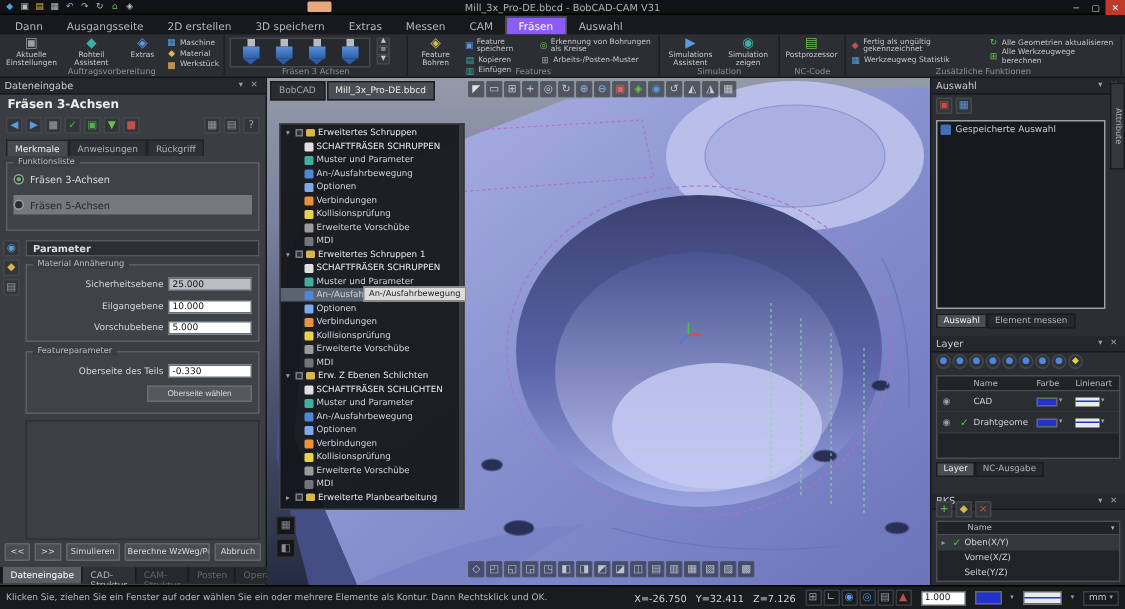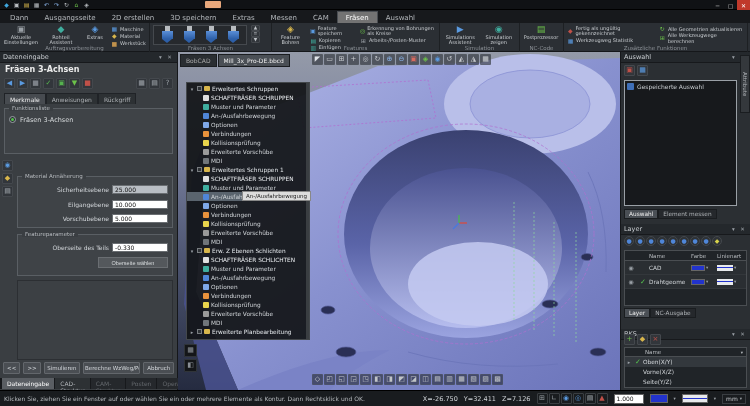--- a/index.html
+++ b/index.html
@@ -13,21 +13,21 @@
   #qat{position:absolute;left:2px;top:0;height:10px;display:flex;gap:1px;align-items:center;}
   #qat .icon{width:9px;height:8px;font-size:6px;background:transparent;border:none;}
   #notif{position:absolute;left:205px;top:1px;width:16px;height:7px;background:#e8a87c;border-radius:1px;}
   #title-text{position:absolute;left:0;right:0;top:1px;text-align:center;font-size:6.5px;color:#b0b4b8;}
   #win-controls{position:absolute;right:0;top:0;display:flex;height:10px;}
   #win-controls .wbtn{width:13px;height:10px;font-size:6px;display:flex;align-items:center;justify-content:center;color:#ccc;}
   #win-controls .close{background:#c0392b;color:#fff;}
   
   #rtabs{position:absolute;left:0;top:10px;width:750px;height:13px;background:#17191c;display:flex;align-items:flex-end;padding-left:2px;}
   .rtab{padding:2px 8px 1px;font-size:7px;color:#b4b8bc;}
-  .rtab.active{background:#737373;color:#fff;border:1px solid #4a4e53;border-bottom:none;margin-top:48px;}
+  .rtab.active{background:#8b5cf6;color:#fff;border:1px solid #4a4e53;border-bottom:none;margin-top:48px;}
   
   #ribbon{position:absolute;left:0;top:23px;width:750px;height:29px;background:#2b2f34;display:flex;border-bottom:1px solid #15171a;}
   .rgroup{position:relative;border-right:1px solid #1d2023;padding:2px 3px 8px;height:29px;flex:0 0 auto;}
   .glabel{position:absolute;bottom:0;left:0;right:0;text-align:center;font-size:5.5px;color:#8b9096;padding-bottom:1px;white-space:nowrap;overflow:hidden;}
   .gitems{display:flex;gap:4px;align-items:flex-start;height:20px;}
   .bigbtn{display:flex;flex-direction:column;align-items:center;width:36px;font-size:5px;line-height:1.05;text-align:center;color:#c8ccd0;cursor:default;}
   .bigbtn .bico{font-size:9px;height:10px;}
   .smallcol{display:flex;flex-direction:column;gap:1px;padding-top:1px;}
   .smallrow{display:flex;align-items:center;gap:2px;font-size:5px;line-height:1.05;color:#c4c8cc;}
   .smallrow .sico{font-size:6px;width:7px;text-align:center;}
@@ -156,20 +156,21 @@
         <span class="icon" style="color: rgb(184, 188, 192);">▣</span>
         <span class="icon" style="color: rgb(216, 182, 76);">▤</span>
         <span class="icon" style="color: rgb(184, 188, 192);">▦</span>
         <span class="icon" style="color: rgb(138, 180, 232);">↶</span>
         <span class="icon" style="color: rgb(138, 180, 232);">↷</span>
         <span class="icon" style="color: rgb(184, 188, 192);">↻</span>
         <span class="icon" style="color: rgb(108, 194, 74);">⌂</span>
         <span class="icon" style="color: rgb(184, 188, 192);">◈</span>
       </div>
     <div id="notif"></div>
+    <div id="title-text">Mill_3x_Pro-DE.bbcd - BobCAD-CAM V31</div>
     <div id="win-controls">
       <div class="wbtn">─</div>
       <div class="wbtn">▢</div>
       <div class="wbtn close">✕</div>
     </div>
   </div>
 
   <div id="rtabs">
       <div class="rtab">Dann</div>
       <div class="rtab">Ausgangsseite</div>
@@ -365,27 +366,32 @@
       </div>
 
     <div class="fieldset" id="fl-box">
       <span class="leg">Funktionsliste</span>
       <div class="flrow">
         <span class="radio">
             <span class="dot"></span>
           </span>
         <span>Fräsen 3-Achsen</span>
       </div>
+      <div class="flrow disabled-row">
+        <span class="radio empty"></span>
+        <span>Fräsen 5-Achsen</span>
+      </div>
     </div>
 
     <div id="param-rail">
         <span class="icon" style="color: rgb(90, 154, 224);">◉</span>
         <span class="icon" style="color: rgb(216, 182, 76);">◆</span>
         <span class="icon" style="color: rgb(154, 160, 166);">▤</span>
       </div>
+    <div id="param-h">Parameter</div>
 
     <div class="fieldset" id="mat-box">
       <span class="leg">Material Annäherung</span>
       <div class="frow" style="margin-top:6px">
         <span class="flabel">Sicherheitsebene</span>
         <input class="fld ro" readonly="" value="25.000" style="">
       </div>
       <div class="frow">
         <span class="flabel">Eilgangebene</span>
         <input class="fld" value="10.000" style="">

